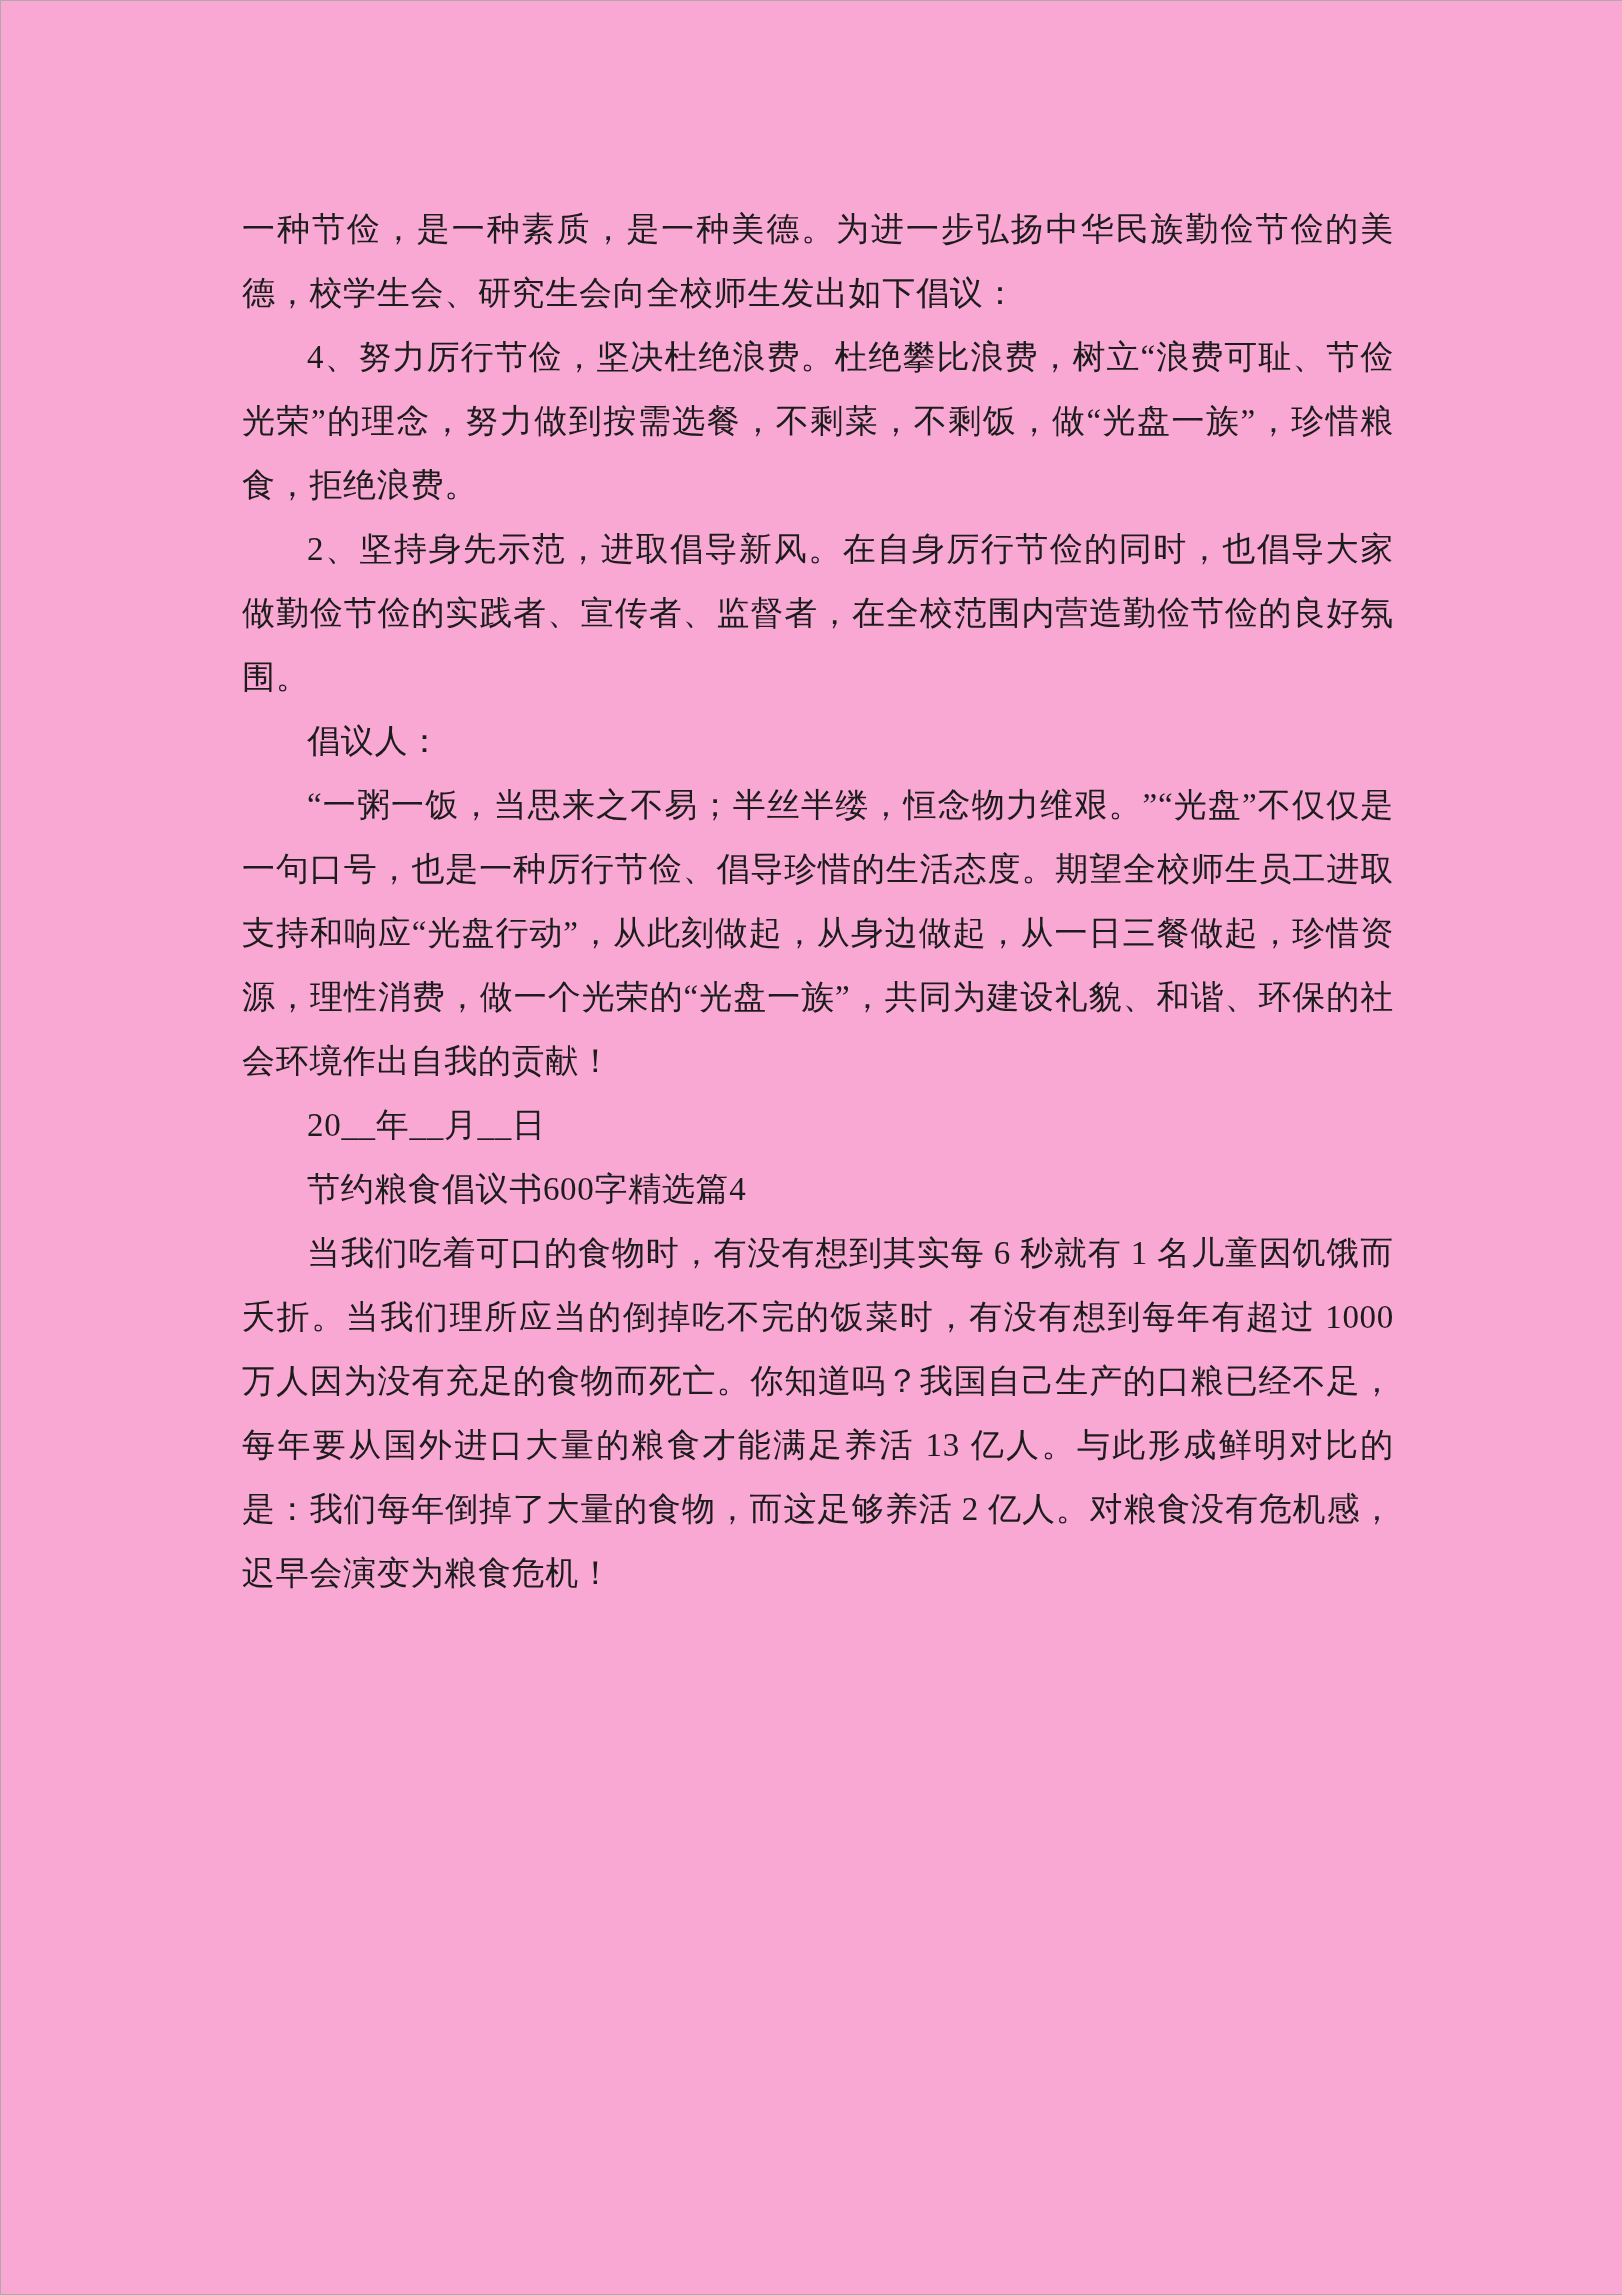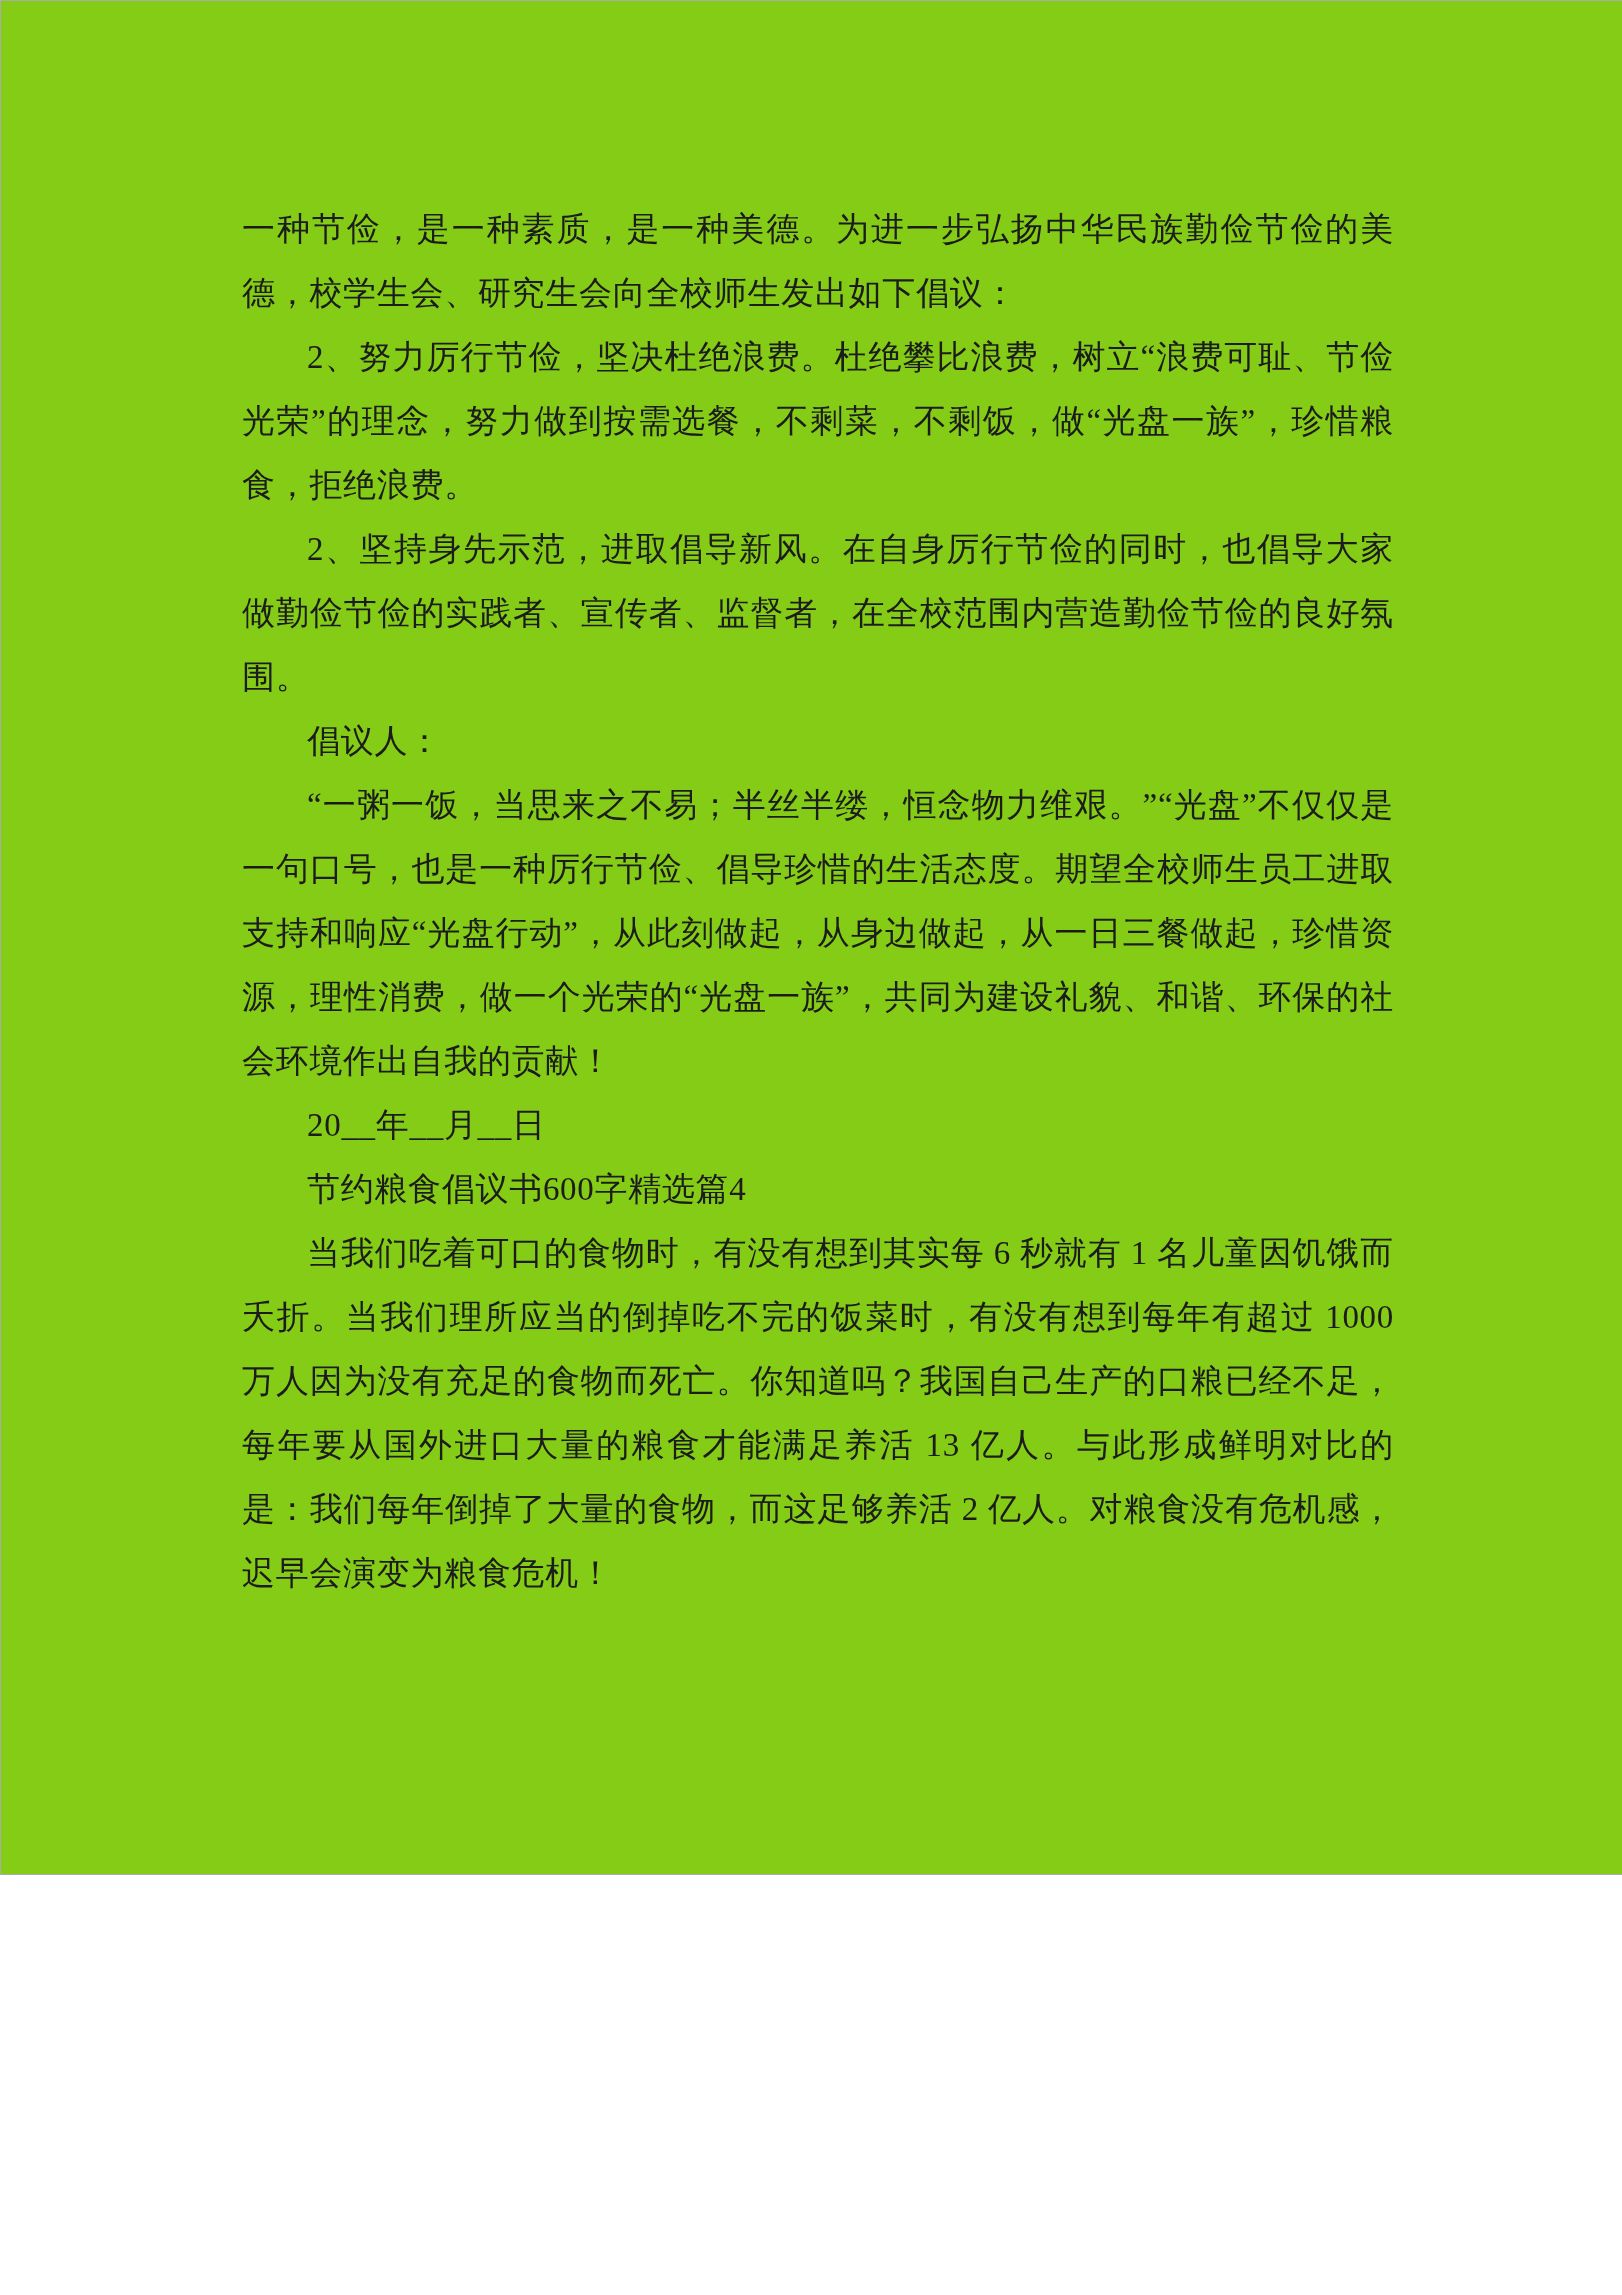--- a/index.html
+++ b/index.html
@@ -3,22 +3,22 @@
 <meta charset="utf-8">
 <style>
   html, body {
     margin: 0;
     padding: 0;
     background: #ffffff;
   }
   .page {
     position: relative;
     width: 1623px;
-    height: 1875px;
-    background: #84cc16;
+    height: 2295px;
+    background: #f9a8d4;
     border: 1.3px solid #ababab;
     box-sizing: border-box;
     overflow: hidden;
     font-family: "Liberation Serif", "DejaVu Serif", serif;
     color: #1c1c1c;
   }
   .content {
     position: absolute;
     top: 196px;
     left: 241px;
@@ -35,21 +35,21 @@
   .para.indent {
     text-indent: 65px;
   }
 </style>
 </head>
 <body>
 
 <div class="page">
   <div class="content">
     <p class="para">一种节俭，是一种素质，是一种美德。为进一步弘扬中华民族勤俭节俭的美德，校学生会、研究生会向全校师生发出如下倡议：</p>
-    <p class="para indent">2、努力厉行节俭，坚决杜绝浪费。杜绝攀比浪费，树立“浪费可耻、节俭光荣”的理念，努力做到按需选餐，不剩菜，不剩饭，做“光盘一族”，珍惜粮食，拒绝浪费。</p>
+    <p class="para indent">4、努力厉行节俭，坚决杜绝浪费。杜绝攀比浪费，树立“浪费可耻、节俭光荣”的理念，努力做到按需选餐，不剩菜，不剩饭，做“光盘一族”，珍惜粮食，拒绝浪费。</p>
     <p class="para indent">2、坚持身先示范，进取倡导新风。在自身厉行节俭的同时，也倡导大家做勤俭节俭的实践者、宣传者、监督者，在全校范围内营造勤俭节俭的良好氛围。</p>
     <p class="para indent">倡议人：</p>
     <p class="para indent">“一粥一饭，当思来之不易；半丝半缕，恒念物力维艰。”“光盘”不仅仅是一句口号，也是一种厉行节俭、倡导珍惜的生活态度。期望全校师生员工进取支持和响应“光盘行动”，从此刻做起，从身边做起，从一日三餐做起，珍惜资源，理性消费，做一个光荣的“光盘一族”，共同为建设礼貌、和谐、环保的社会环境作出自我的贡献！</p>
     <p class="para indent">20__年__月__日</p>
     <p class="para indent">节约粮食倡议书600字精选篇4</p>
     <p class="para indent">当我们吃着可口的食物时，有没有想到其实每 6 秒就有 1 名儿童因饥饿而夭折。当我们理所应当的倒掉吃不完的饭菜时，有没有想到每年有超过 1000 万人因为没有充足的食物而死亡。你知道吗？我国自己生产的口粮已经不足，每年要从国外进口大量的粮食才能满足养活 13 亿人。与此形成鲜明对比的是：我们每年倒掉了大量的食物，而这足够养活 2 亿人。对粮食没有危机感，迟早会演变为粮食危机！</p>
   </div>
 </div>
 
 

